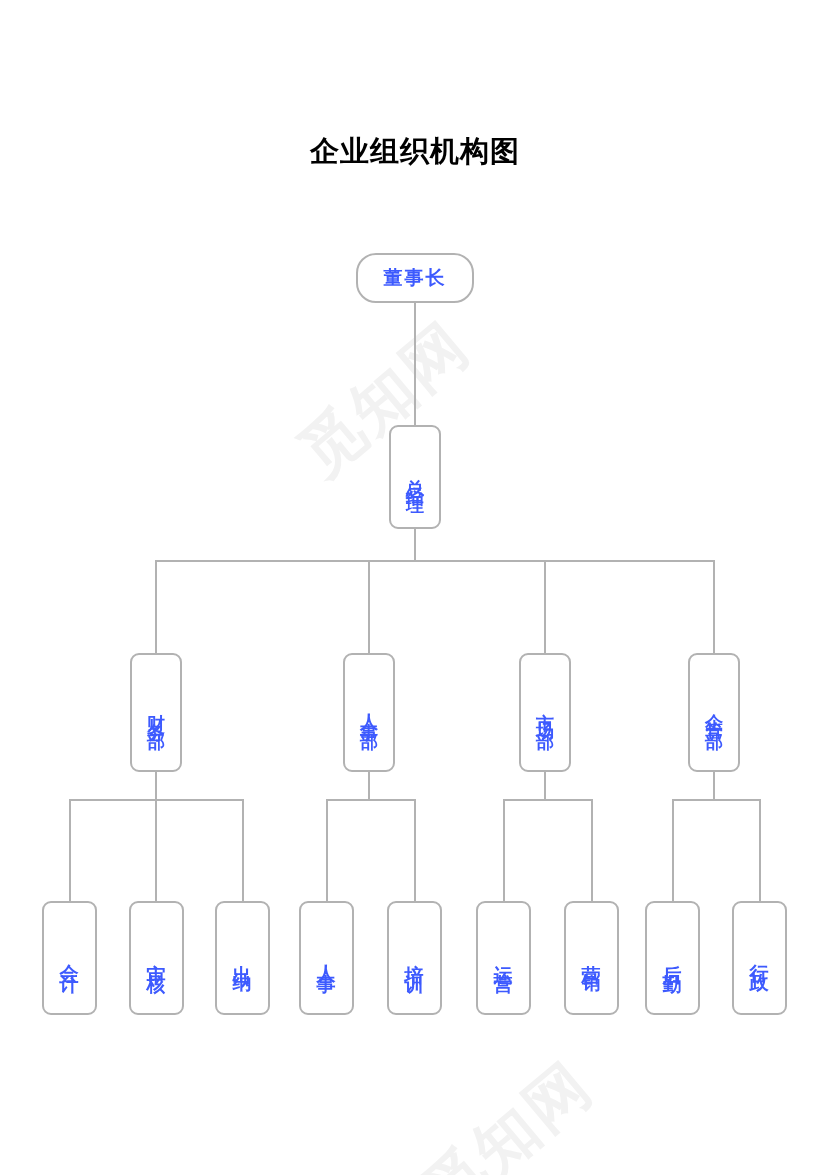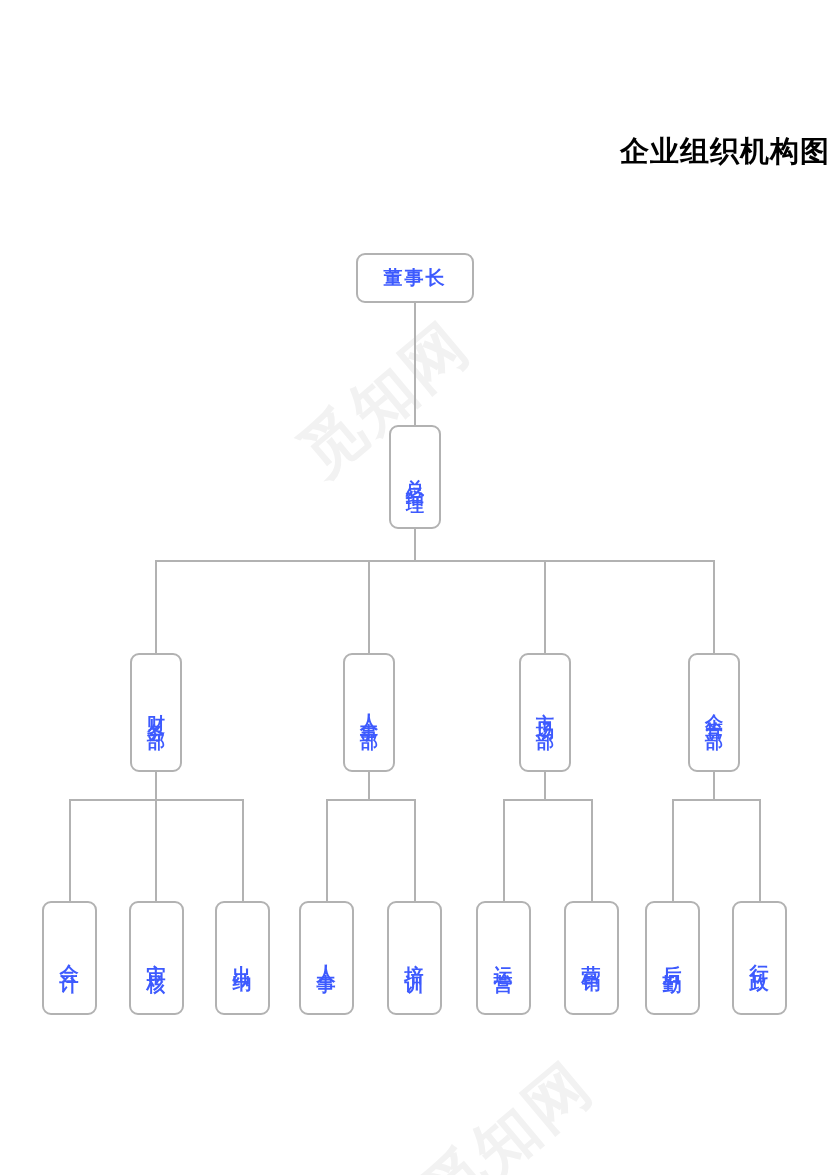--- a/index.html
+++ b/index.html
@@ -47,21 +47,21 @@
     transform: rotate(-40deg);
     transform-origin: 0 0;
   }
 
   
   #title {
     position: absolute;
     left: 0;
     top: 132px;
     width: 830px;
-    text-align: right;
+    text-align: center;
     font-size: 29px;
     font-weight: 700;
     color: #000000;
     letter-spacing: 1px;
     z-index: 3;
   }
 
   
   .node {
     position: absolute;
@@ -78,20 +78,21 @@
   }
   .node .label {
     display: block;
     line-height: 1.32;
     text-align: center;
   }
   
   .node.horiz {
     font-size: 19px;
     letter-spacing: 2px;
+    border-radius: 20px;
   }
   
   .node.vert .label {
     writing-mode: vertical-rl;
     text-orientation: upright;
     letter-spacing: 9px;
     text-indent: 0;
   }
   .node.lvl2 { font-size: 18px; }
   .node.lvl3 { font-size: 18px; }

